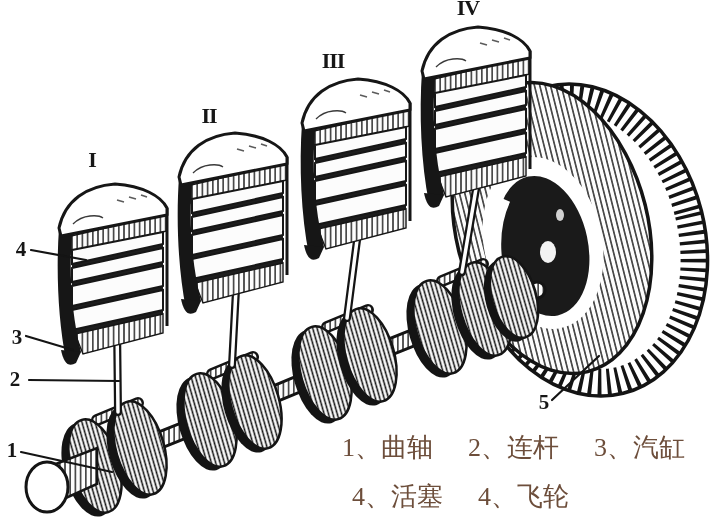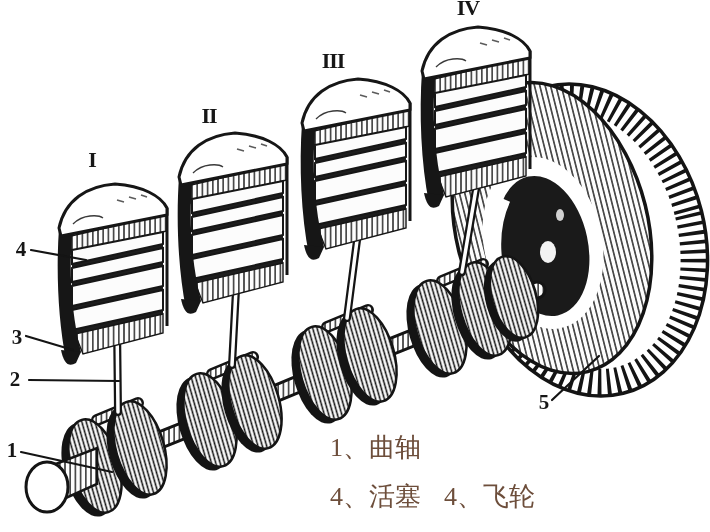--- a/index.html
+++ b/index.html
@@ -12,21 +12,21 @@
     font-family:"Liberation Serif", serif;
     font-weight:700;fill:#161616;
   }
   .roman{font-size:22px;letter-spacing:-1px;}
   .part{font-size:21px;}
   .caption-row{
     position:absolute;display:flex;gap:23px;
     color:#6d4e3b;font-size:26px;line-height:26px;
     font-family:"Liberation Serif", serif;white-space:nowrap;
   }
-  .caption-row span{display:inline-block;}
+  .caption-row span{display:inline-block;margin-left:12px;}
 </style>
 </head>
 <body>
 
 <div class="stage">
   <svg width="710" height="532" viewBox="0 0 710 532">
     <defs>
 
       <pattern id="vh" width="5.2" height="9" patternUnits="userSpaceOnUse">
         <rect width="5.2" height="9" fill="#fdfdfd"></rect>
@@ -184,18 +184,20 @@
       <text x="12" y="457" class="num-label part">1</text>
       <text x="15" y="386" class="num-label part">2</text>
       <text x="17" y="344" class="num-label part">3</text>
       <text x="21" y="256" class="num-label part">4</text>
       <text x="544" y="409" class="num-label part">5</text>
     </g>
   </svg>
 
   <div class="caption-row" style="left:330px; top:435px;">
     <span>1、曲轴</span>
+    <span>2、连杆</span>
+    <span>3、汽缸</span>
   </div>
-  <div class="caption-row" style="left:330px; top:484px;justify-content:center;">
+  <div class="caption-row" style="left:340px; top:484px;justify-content:center;">
     <span>4、活塞</span>
     <span>4、飞轮</span>
   </div>
 </div>
 
 </body></html>

